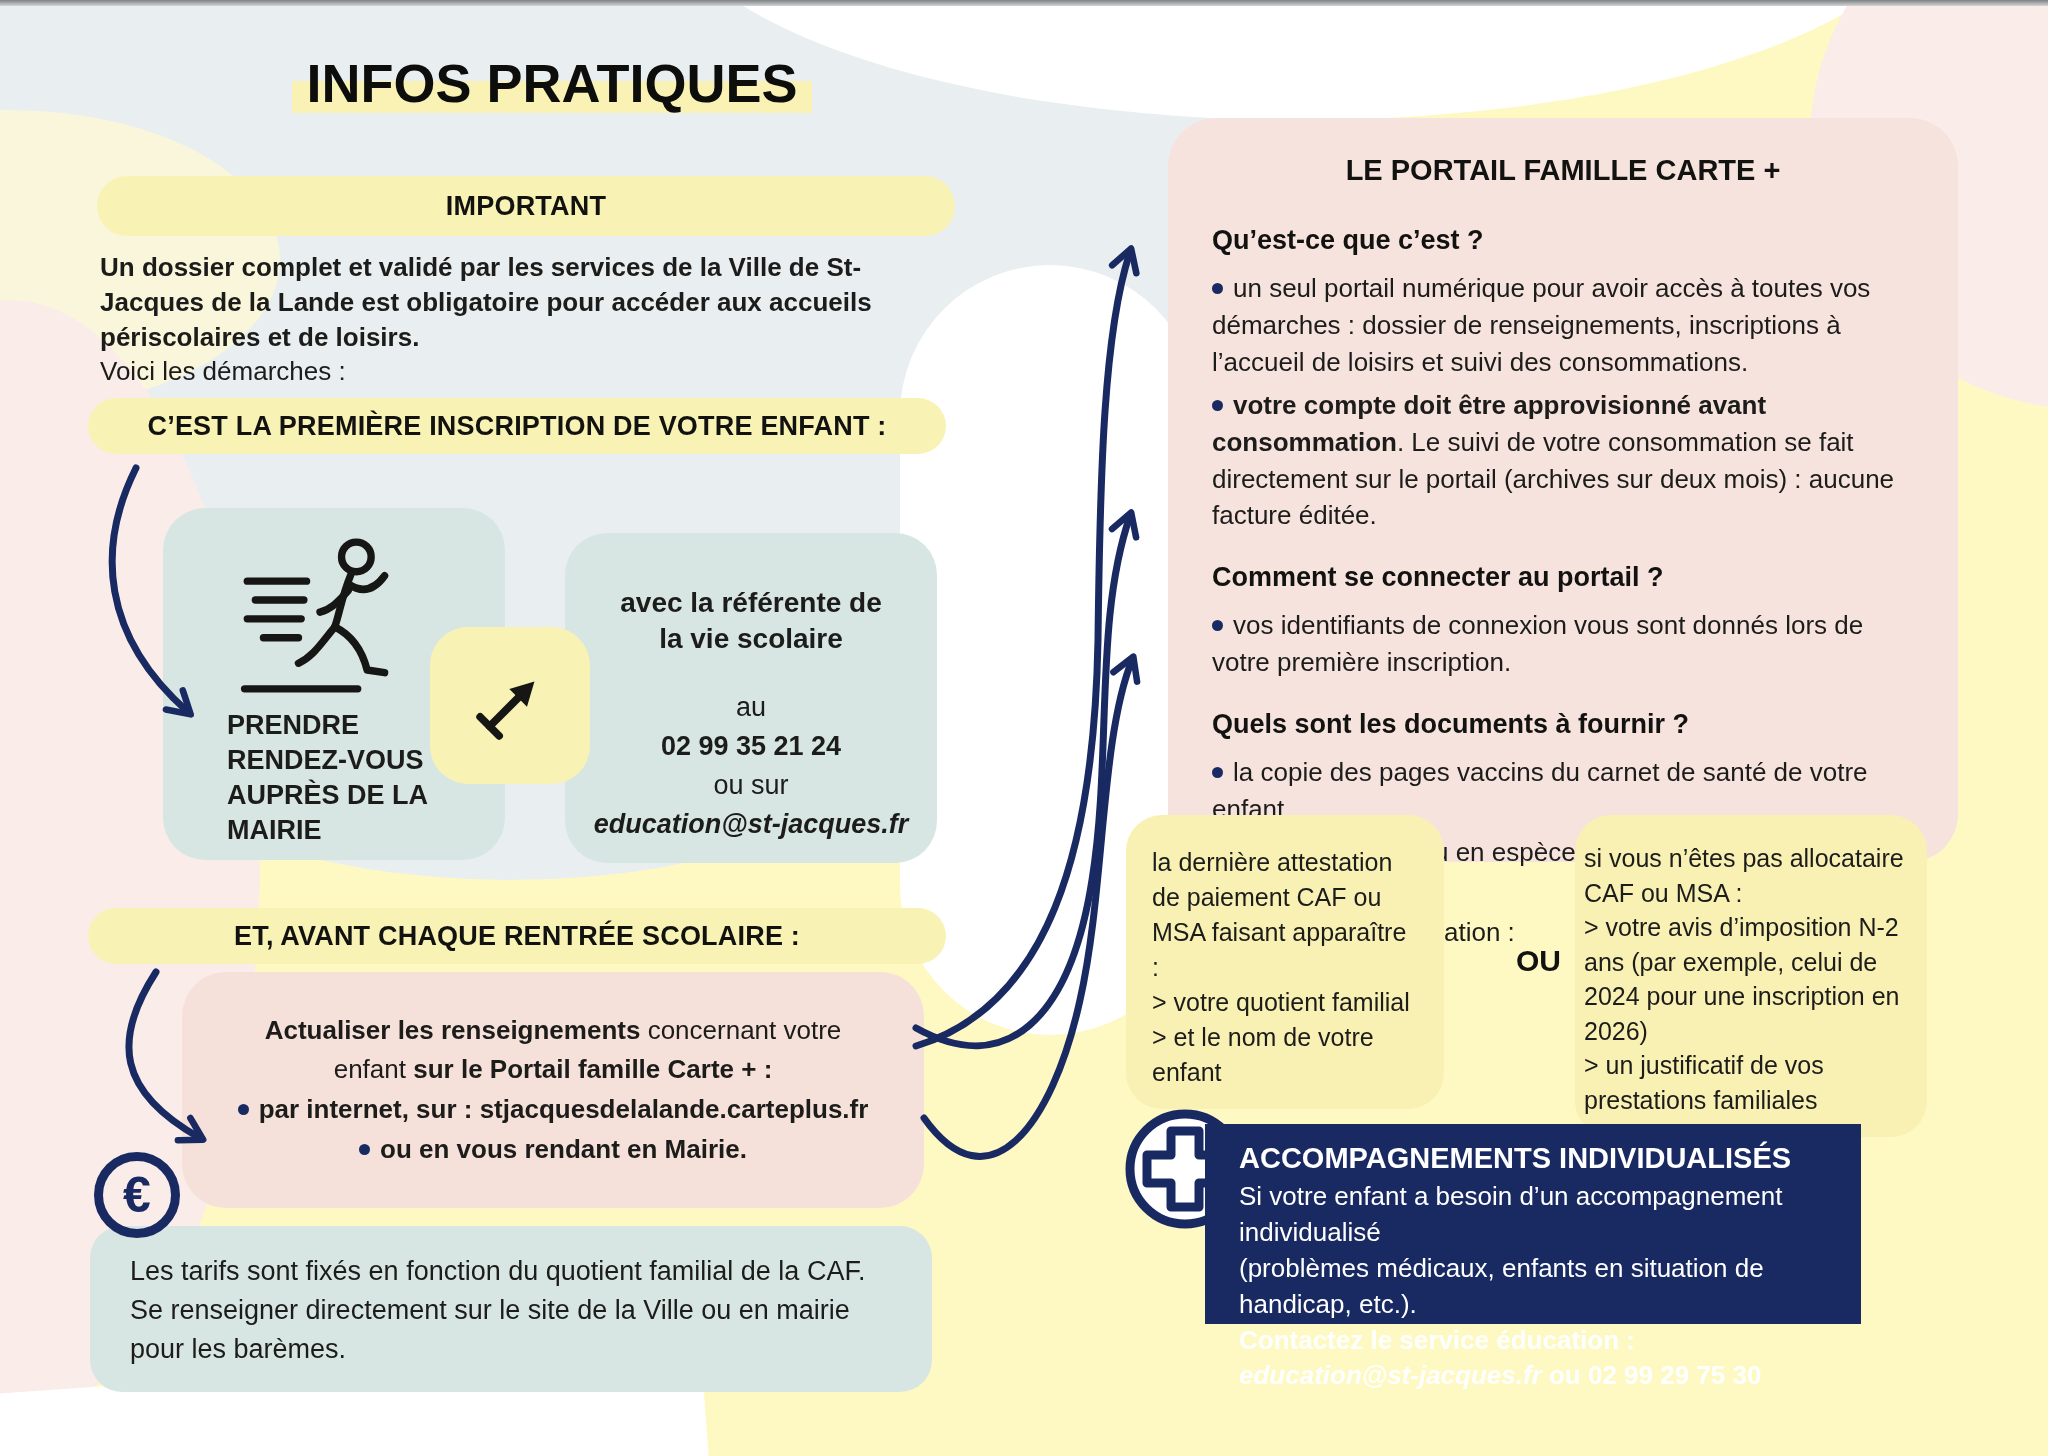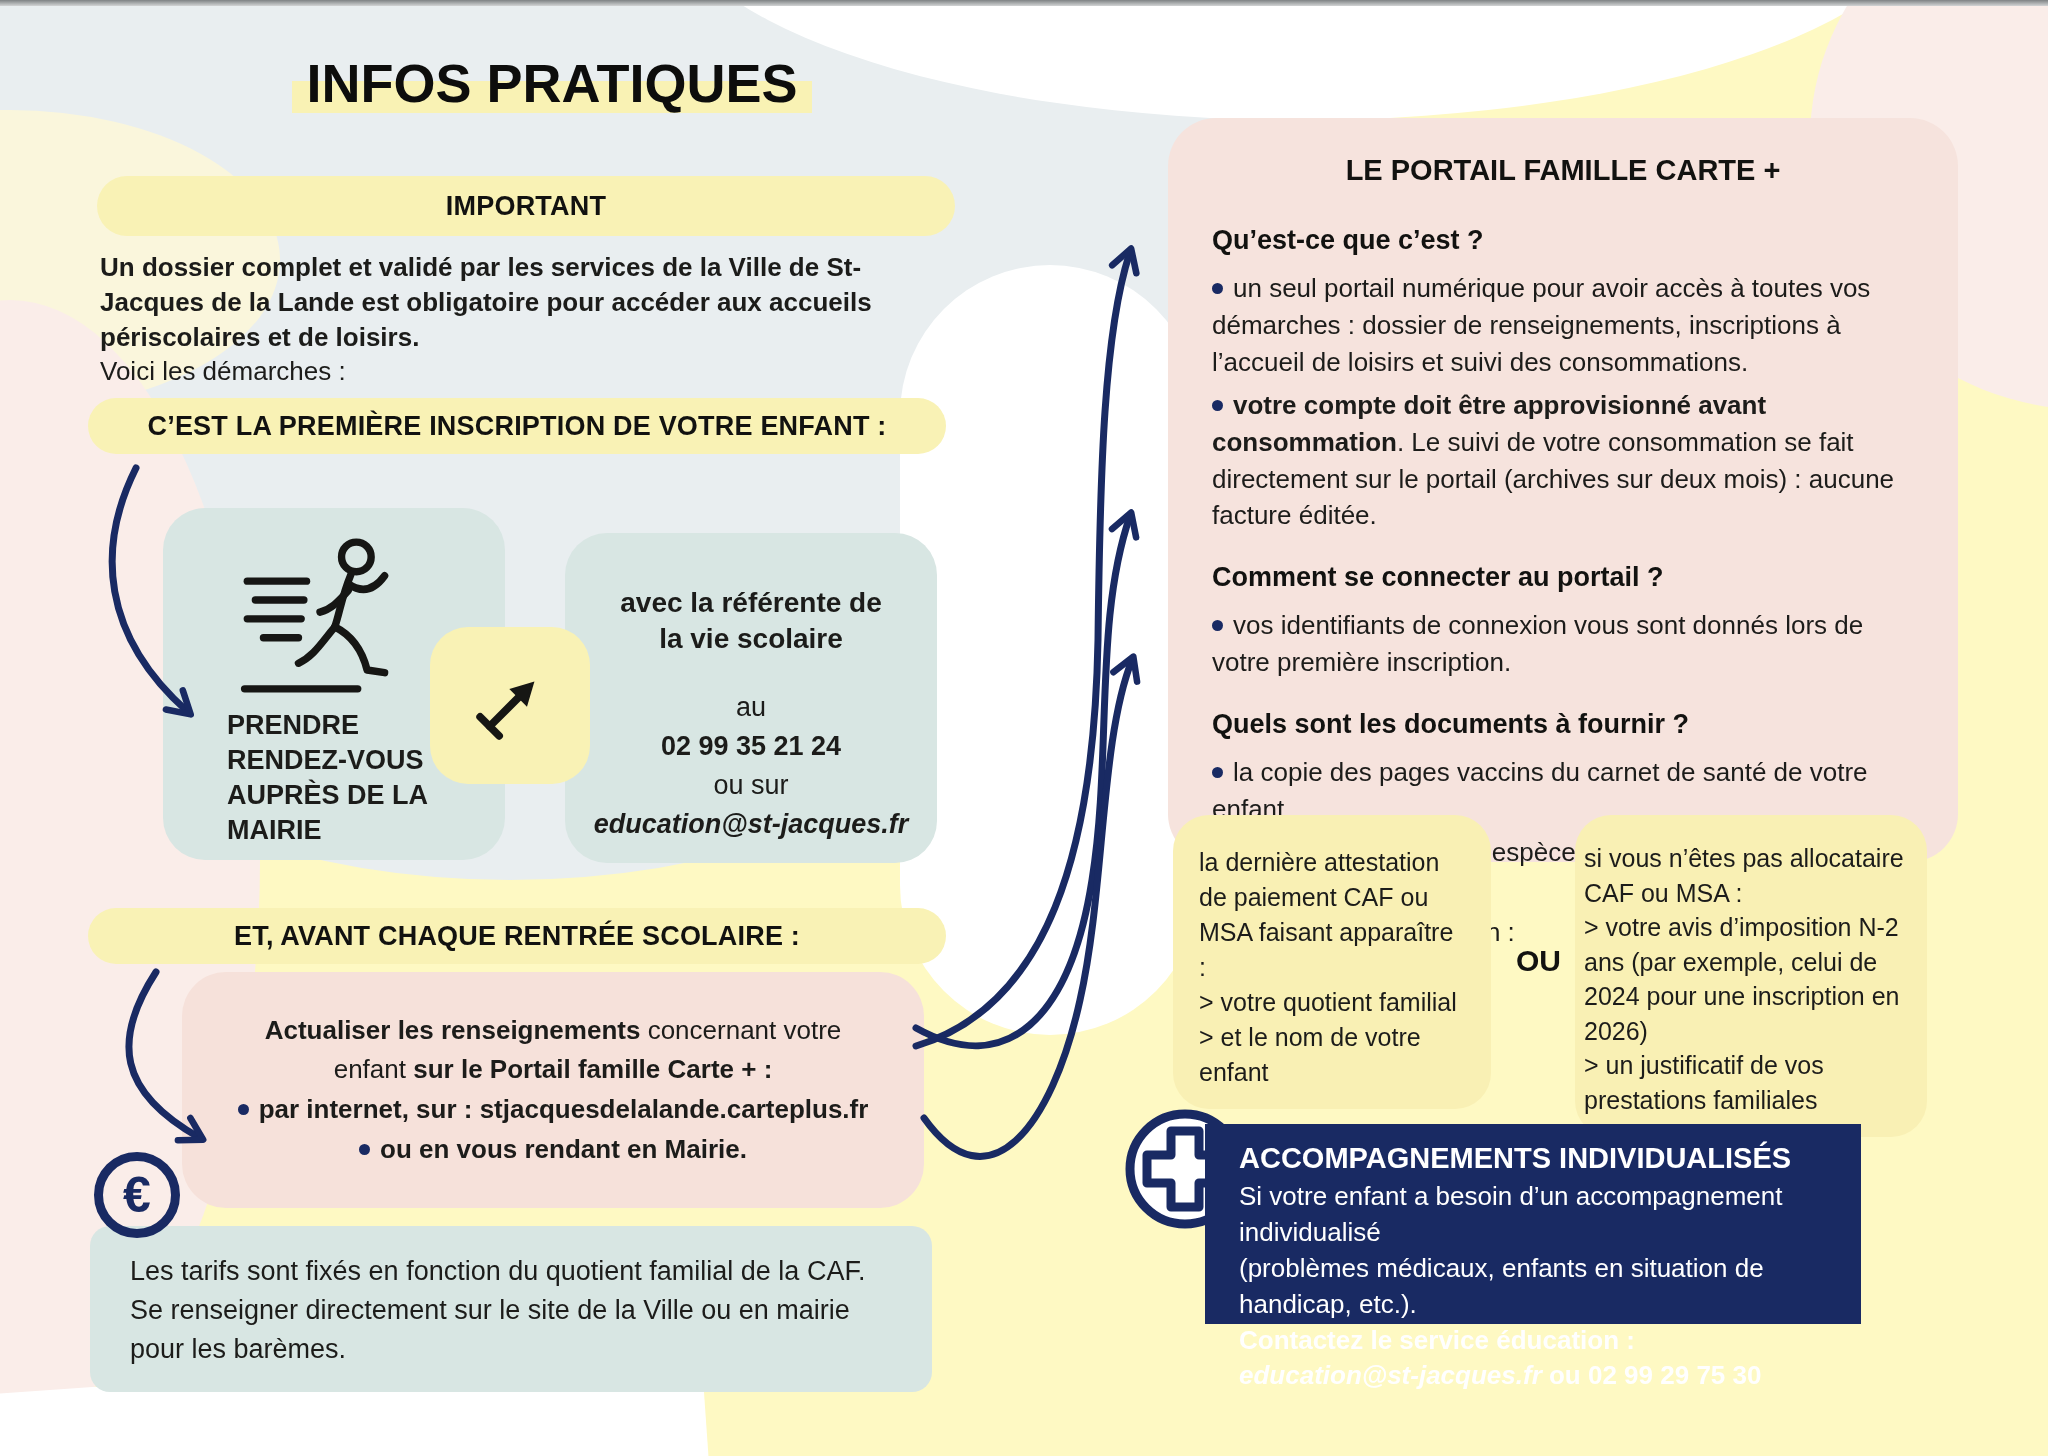--- a/index.html
+++ b/index.html
@@ -56,32 +56,32 @@
 
   
   .box-update{left:182px;top:972px;width:742px;height:236px;display:flex;flex-direction:column;justify-content:center;
               text-align:center;font-size:26px;line-height:1.52;padding:0 52px;box-sizing:border-box;}
 
   
   .euro{left:94px;top:1152px;width:86px;height:86px;border:9px solid #192A63;border-radius:50%;box-sizing:border-box;
         display:flex;align-items:center;justify-content:center;font-size:50px;font-weight:800;color:#192A63;z-index:3;}
 
   
-  .box-tarifs{left:90px;top:1226px;width:842px;height:166px;border-radius:20px;padding:26px 40px;box-sizing:border-box;
+  .box-tarifs{left:90px;top:1226px;width:842px;height:166px;border-radius:32px;padding:26px 40px;box-sizing:border-box;
               font-size:27px;line-height:1.45;}
 
   
   .box-portal{left:1168px;top:118px;width:790px;height:744px;border-radius:48px;background:#F6E3DD;
               padding:36px 44px 0;box-sizing:border-box;z-index:2;}
   .box-portal h1{margin:0 0 38px;text-align:center;font-size:29px;font-weight:800;color:#121210;}
   .box-portal h2{margin:28px 0 14px;font-size:27px;font-weight:800;color:#121210;}
   .box-portal p{margin:0 0 6px;font-size:26px;line-height:1.42;}
 
   
-  .box-caf{left:1173px;top:815px;width:318px;height:294px;padding:30px 26px;box-sizing:border-box;
+  .box-caf{left:1126px;top:815px;width:318px;height:294px;padding:30px 26px;box-sizing:border-box;
            font-size:25px;line-height:1.4;}
   .or-label{left:1516px;top:944px;font-size:30px;font-weight:800;color:#121210;z-index:3;}
   .box-noncaf{left:1575px;top:815px;width:352px;height:322px;padding:26px 9px;box-sizing:border-box;
               font-size:25px;line-height:1.38;}
 
   
   .plus-wrap{left:1122px;top:1106px;width:126px;height:126px;z-index:2;}
   .box-accomp{left:1205px;top:1124px;width:656px;height:200px;background:#192A63;color:#ffffff;z-index:3;
               padding:18px 34px;box-sizing:border-box;}
   .box-accomp .t{font-size:29px;font-weight:800;margin-bottom:4px;}

